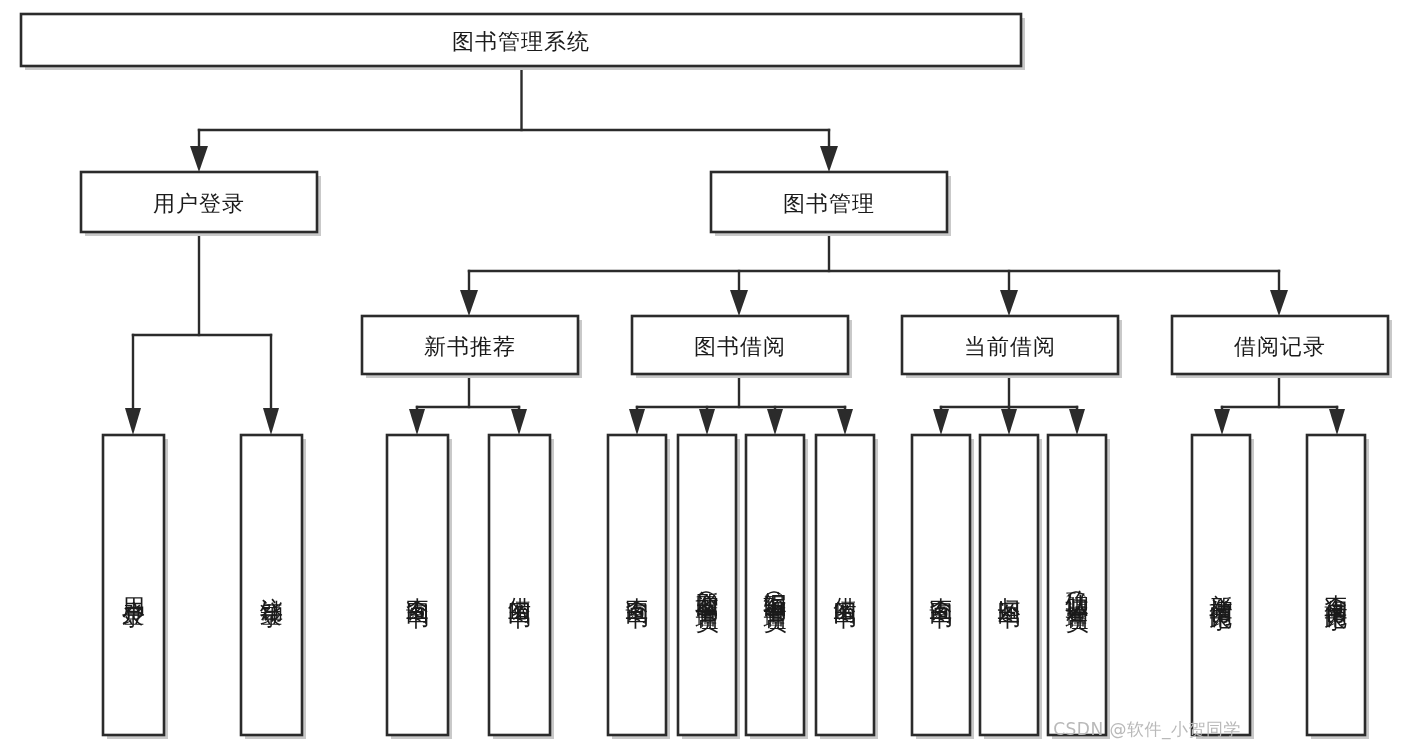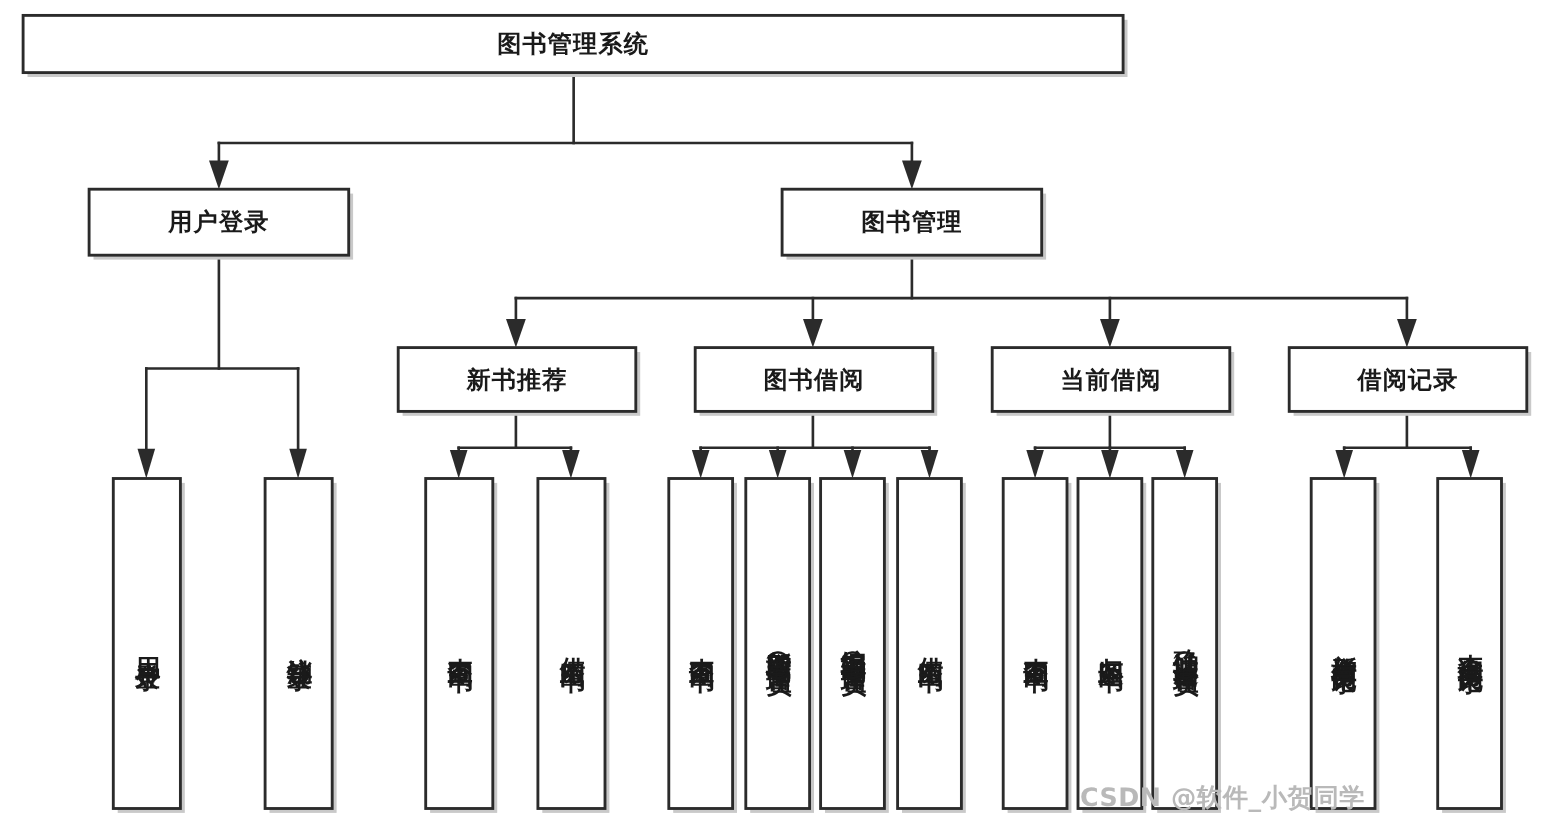--- a/index.html
+++ b/index.html
@@ -11,21 +11,20 @@
     width: 1405px;
     height: 747px;
     font-family: "DejaVu Sans", "Liberation Sans", sans-serif;
     overflow: hidden;
   }
   #diagram-root {
     position: relative;
     width: 1249px;
     height: 747px;
     background: #ffffff;
-    font-weight: bold;
   }
   svg.diagram-canvas {
     position: absolute;
     left: 0;
     top: 0;
     width: 1405px;
     height: 747px;
   }
   .node-box {
     fill: #ffffff;
@@ -67,21 +66,21 @@
     justify-content: center;
     text-align: center;
     white-space: nowrap;
     pointer-events: none;
   }
   .watermark {
     position: absolute;
     right: 8px;
     bottom: 6px;
     font-family: "DejaVu Sans", "Liberation Sans", sans-serif;
-    font-size: 23px;
+    font-size: 17px;
     color: #b9b9b9;
     white-space: nowrap;
     letter-spacing: 0.5px;
   }
 </style>
 </head>
 <body>
 
 <div id="diagram-root">
 

